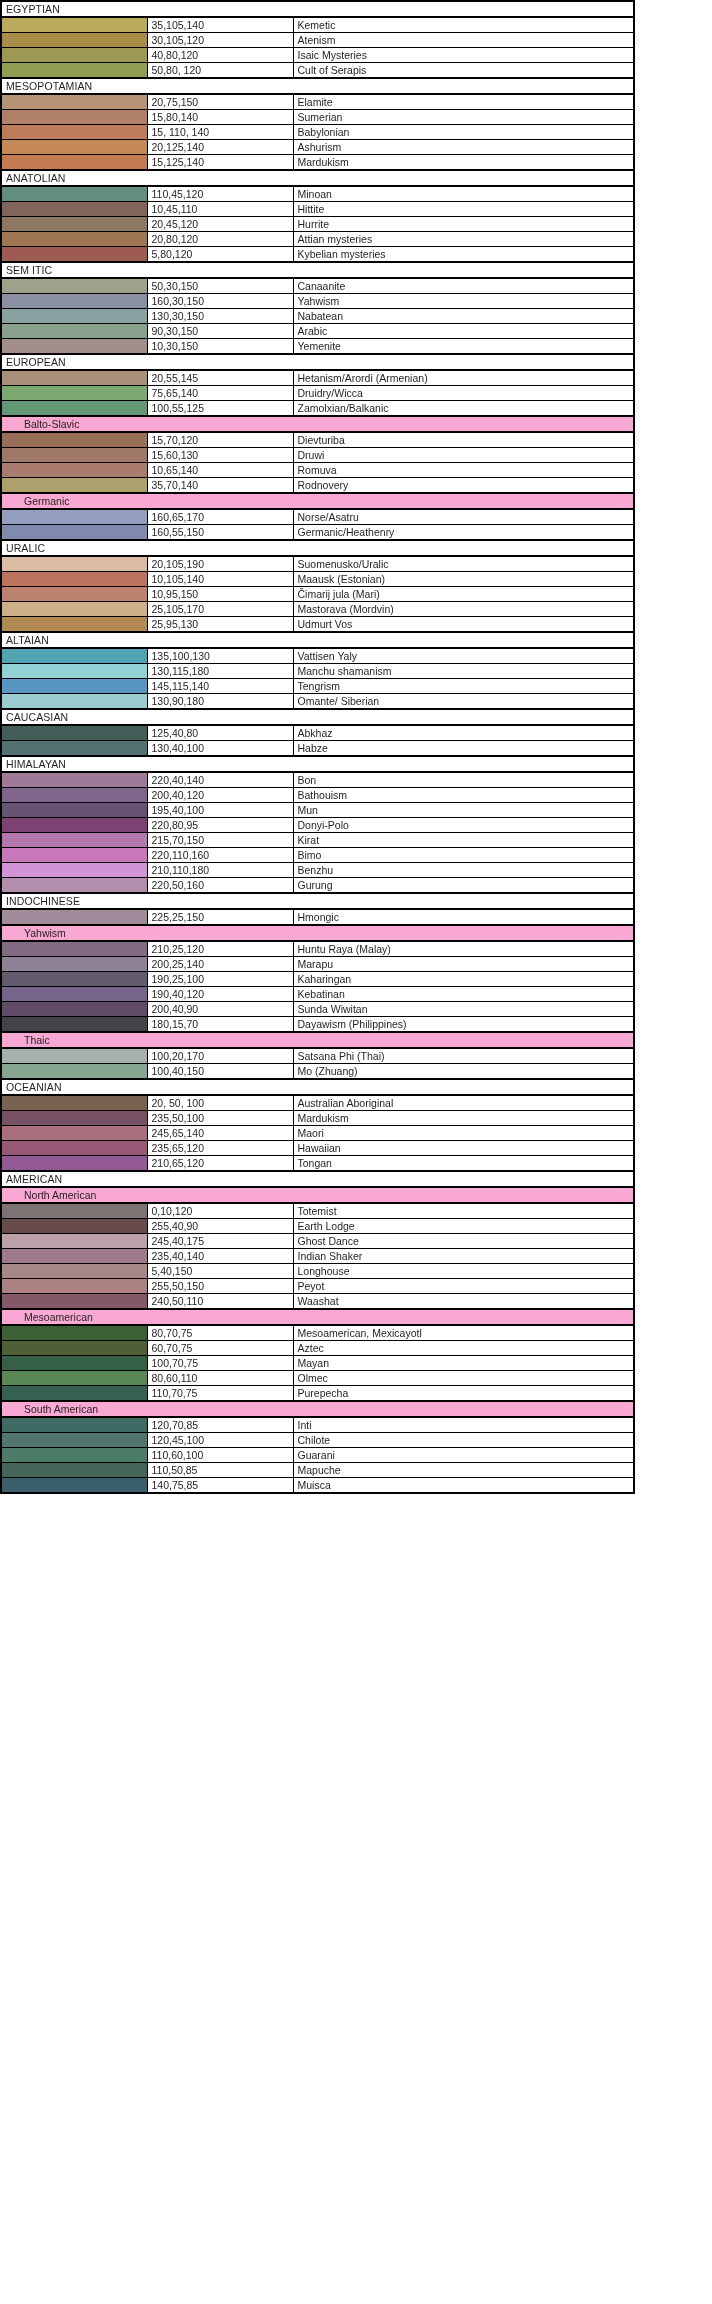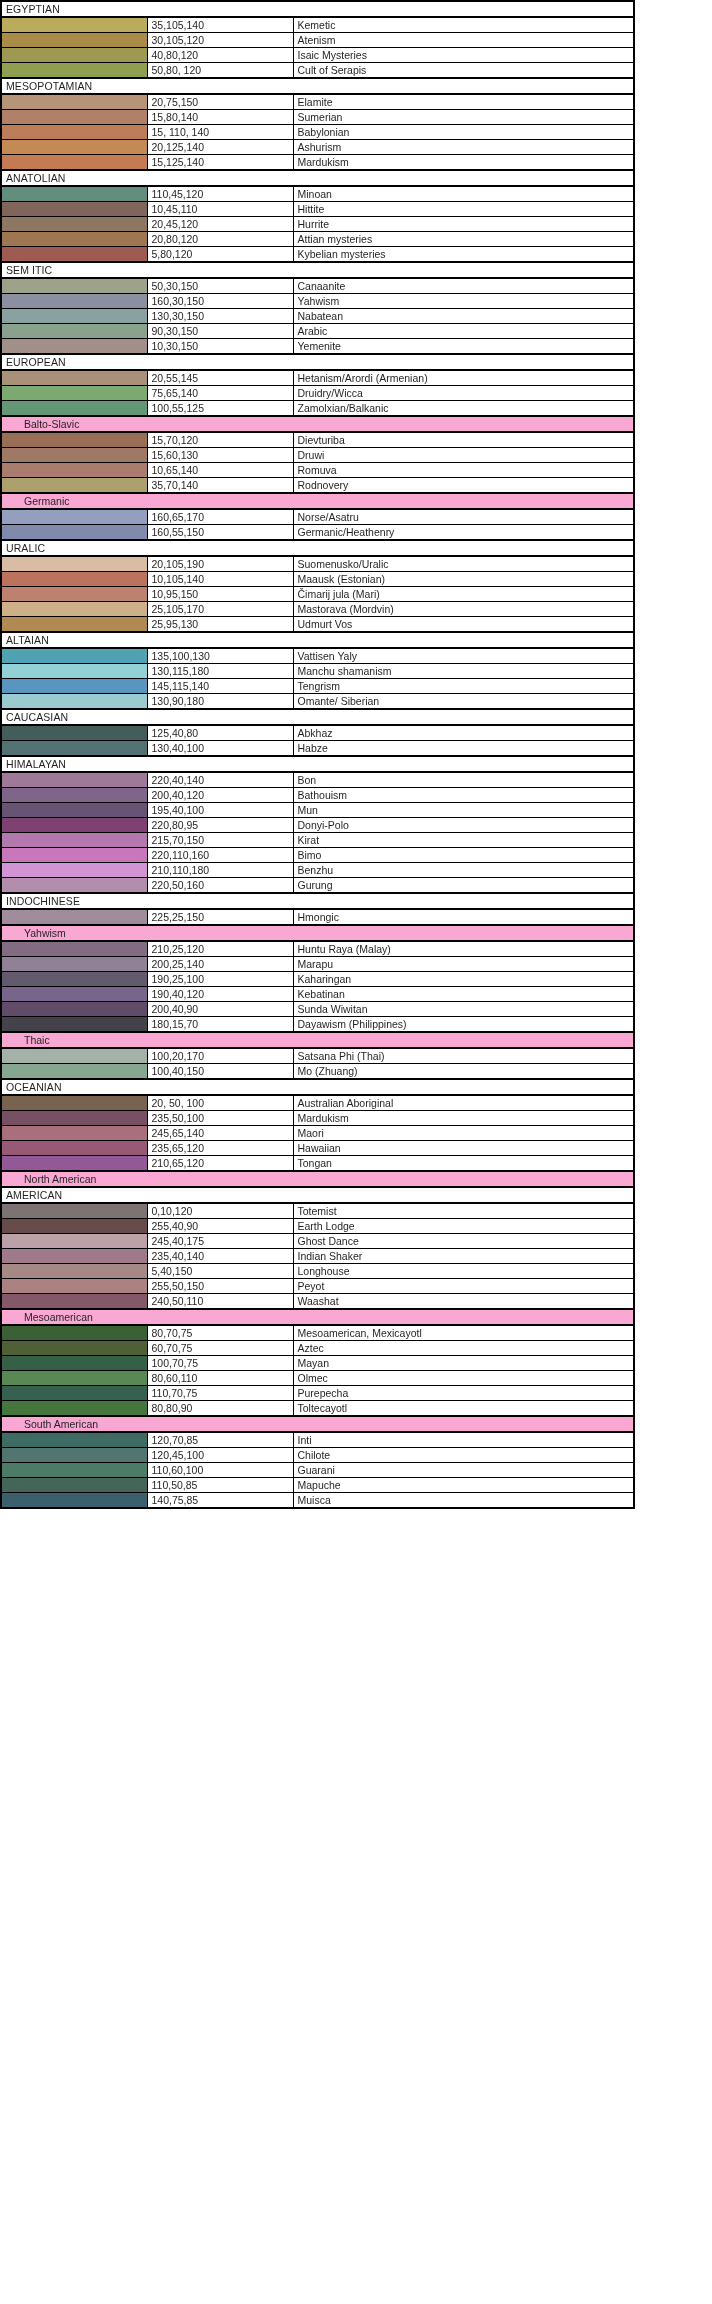--- a/index.html
+++ b/index.html
@@ -418,25 +418,25 @@
         <tr class="data">
           <td class="swatch" style="background: rgb(151, 89, 118);"></td>
           <td class="code">235,65,120</td>
           <td class="name">Hawaiian</td>
         </tr>
         <tr class="data">
           <td class="swatch" style="background: rgb(147, 89, 151);"></td>
           <td class="code">210,65,120</td>
           <td class="name">Tongan</td>
         </tr>
+        <tr class="data group-major">
+          <td colspan="3">AMERICAN</td>
+        </tr>
         <tr class="data group-minor">
           <td colspan="3">North American</td>
-        </tr>
-        <tr class="data group-major">
-          <td colspan="3">AMERICAN</td>
         </tr>
         <tr class="data">
           <td class="swatch" style="background: rgb(125, 115, 115);"></td>
           <td class="code">0,10,120</td>
           <td class="name">Totemist</td>
         </tr>
         <tr class="data">
           <td class="swatch" style="background: rgb(104, 76, 76);"></td>
           <td class="code">255,40,90</td>
           <td class="name">Earth Lodge</td>
@@ -486,25 +486,20 @@
         </tr>
         <tr class="data">
           <td class="swatch" style="background: rgb(90, 136, 84);"></td>
           <td class="code">80,60,110</td>
           <td class="name">Olmec</td>
         </tr>
         <tr class="data">
           <td class="swatch" style="background: rgb(54, 96, 79);"></td>
           <td class="code">110,70,75</td>
           <td class="name">Purepecha</td>
-        </tr>
-        <tr class="data">
-          <td class="swatch" style="background: rgb(68, 118, 62);"></td>
-          <td class="code">80,80,90</td>
-          <td class="name">Toltecayotl</td>
         </tr>
         <tr class="data group-minor">
           <td colspan="3">South American</td>
         </tr>
         <tr class="data">
           <td class="swatch" style="background: rgb(62, 108, 100);"></td>
           <td class="code">120,70,85</td>
           <td class="name">Inti</td>
         </tr>
         <tr class="data">

